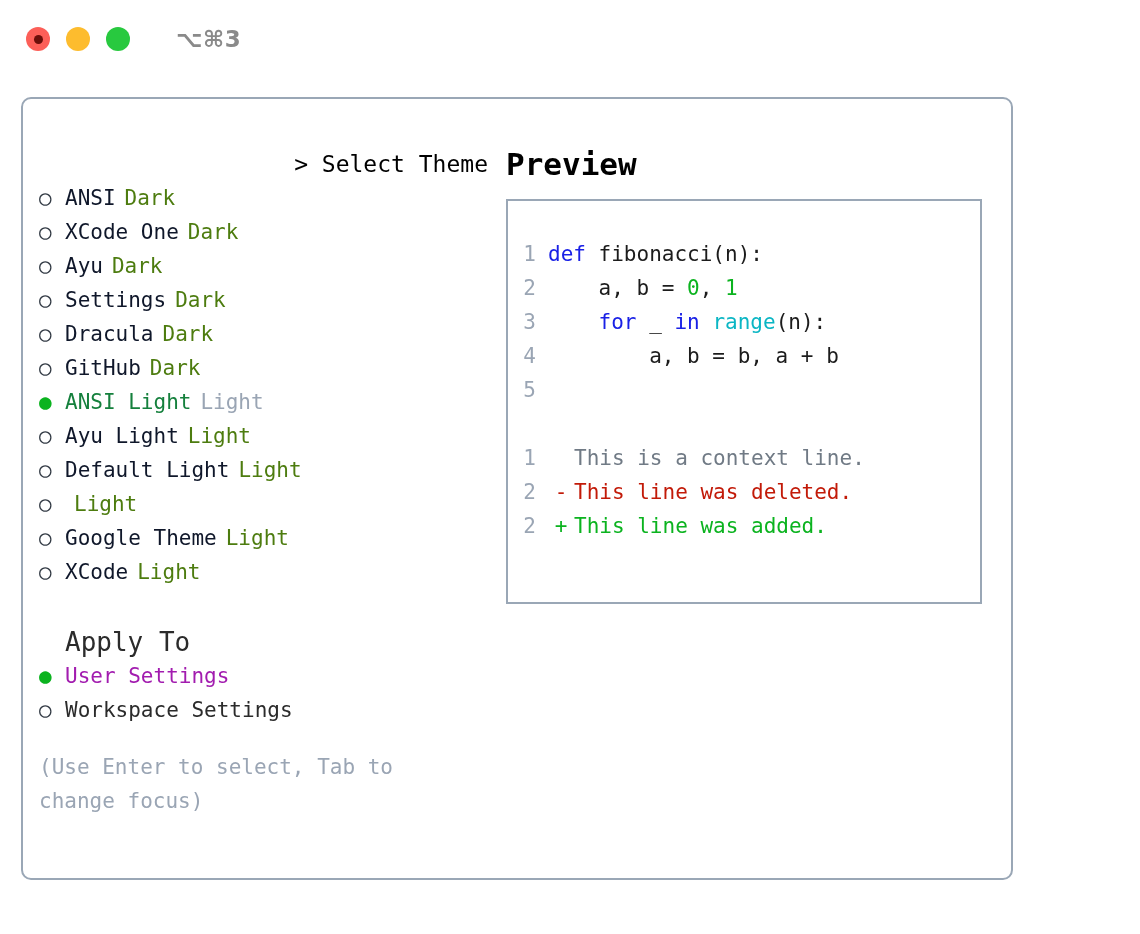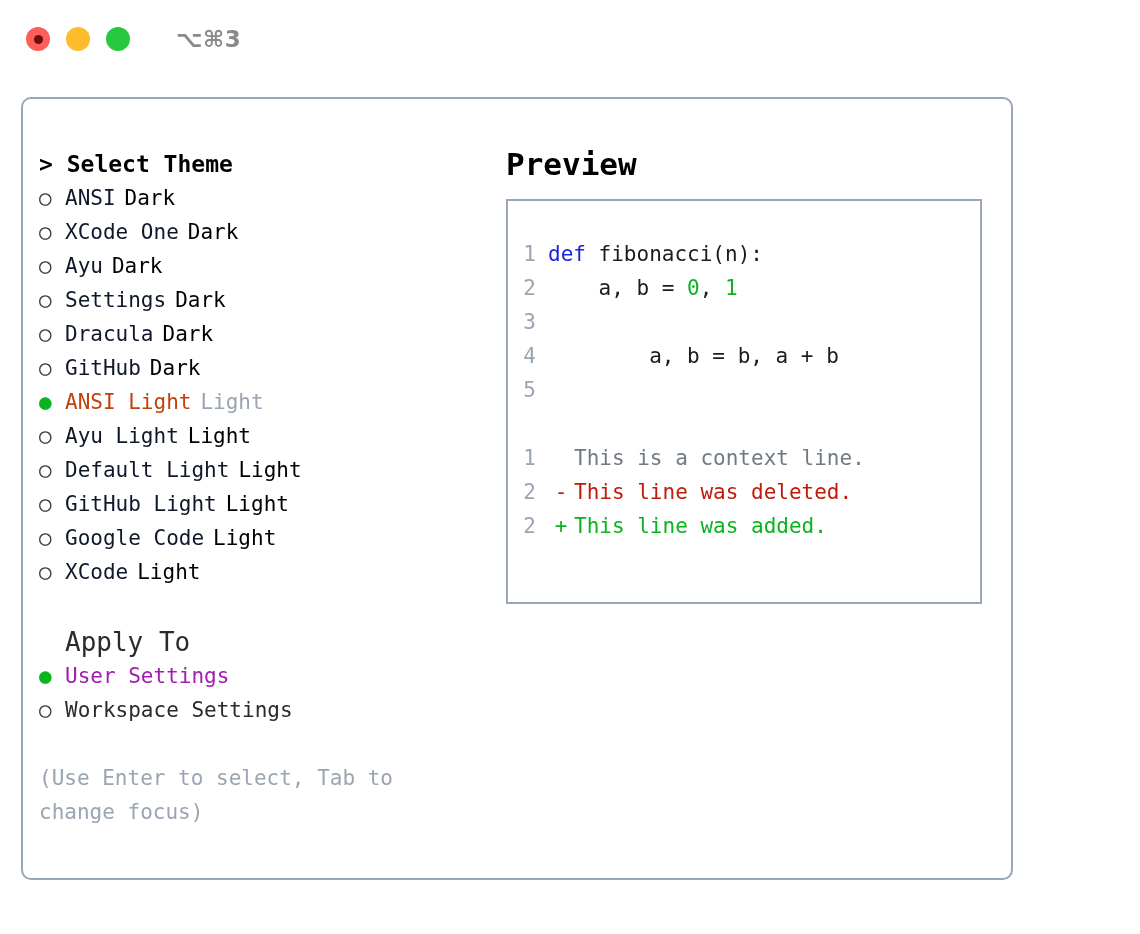--- a/index.html
+++ b/index.html
@@ -88,24 +88,25 @@
 
   
   #theme-column {
     width: 465px;
     padding: 48px 0 0 16px;
     box-sizing: border-box;
   }
 
   .section-heading {
     font-size: 23px;
-    font-weight: bold;
+    font-weight: normal;
     color: #000000;
     line-height: 34px;
     white-space: pre;
+    text-align: right;
   }
 
   .theme-list { margin-top: 0; }
 
   .theme-row,
   .apply-row {
     display: flex;
     align-items: baseline;
     line-height: 34px;
     height: 34px;
@@ -114,40 +115,40 @@
   }
   .marker {
     width: 26px;
     flex: 0 0 26px;
     font-size: 21px;
     color: #333b45;
     line-height: 34px;
   }
   .marker.sel { color: #0bb31f; }
   .theme-name { color: #0f172a; }
-  .theme-row.selected .theme-name { color: #c2410c; }
+  .theme-row.selected .theme-name { color: #15803d; }
   .theme-tag {
-    color: #000000;
+    color: #4d7c0f;
     margin-left: 9px;
   }
   .theme-row.selected .theme-tag { color: #9aa5b4; }
 
   #apply-block { margin-top: 36px; }
   .apply-heading {
     font-size: 26px;
     color: #2b2b2b;
     line-height: 34px;
     padding-left: 26px;
     white-space: pre;
   }
   .apply-row .apply-label { color: #2b2b2b; }
   .apply-row.selected .apply-label { color: #a21caf; }
 
   #hint-text {
-    margin-top: 34px;
+    margin-top: 23px;
     font-size: 21px;
     color: #9aa5b4;
     line-height: 34px;
     width: 408px;
   }
 
   
   #preview-column {
     flex: 1;
     padding: 48px 0 0 18px;
@@ -279,27 +280,26 @@
           </div>
 
           <div class="theme-row">
             <span class="marker">○</span>
             <span class="theme-name">Default Light</span>
             <span class="theme-tag">Light</span>
           </div>
 
           <div class="theme-row">
             <span class="marker">○</span>
-            <span class="theme-name">GitHub Light</span>
-            <span class="theme-tag">Light</span>
-          </div>
-
-          <div class="theme-row">
-            <span class="marker">○</span>
-            <span class="theme-name">Google Code</span>
+            <span class="theme-tag">Light</span>
+          </div>
+
+          <div class="theme-row">
+            <span class="marker">○</span>
+            <span class="theme-name">Google Theme</span>
             <span class="theme-tag">Light</span>
           </div>
 
           <div class="theme-row">
             <span class="marker">○</span>
             <span class="theme-name">XCode</span>
             <span class="theme-tag">Light</span>
           </div>
 
         </div>
@@ -331,20 +331,21 @@
             <span class="code-text"><span class="tok-kw">def</span><span class="tok-plain"> fibonacci(n):</span></span>
           </div>
 
           <div class="code-line">
             <span class="lineno">2</span>
             <span class="code-text"><span class="tok-plain">    a, b = </span><span class="tok-num">0</span><span class="tok-plain">, </span><span class="tok-num">1</span></span>
           </div>
 
           <div class="code-line">
             <span class="lineno">3</span>
+            <span class="code-text"><span class="tok-plain">    </span><span class="tok-kw">for</span><span class="tok-plain"> _ </span><span class="tok-kw">in</span><span class="tok-plain"> </span><span class="tok-fn">range</span><span class="tok-plain">(n):</span></span>
           </div>
 
           <div class="code-line">
             <span class="lineno">4</span>
             <span class="code-text"><span class="tok-plain">        a, b = b, a + b</span></span>
           </div>
 
           <div class="code-line">
             <span class="lineno">5</span>
           </div>

